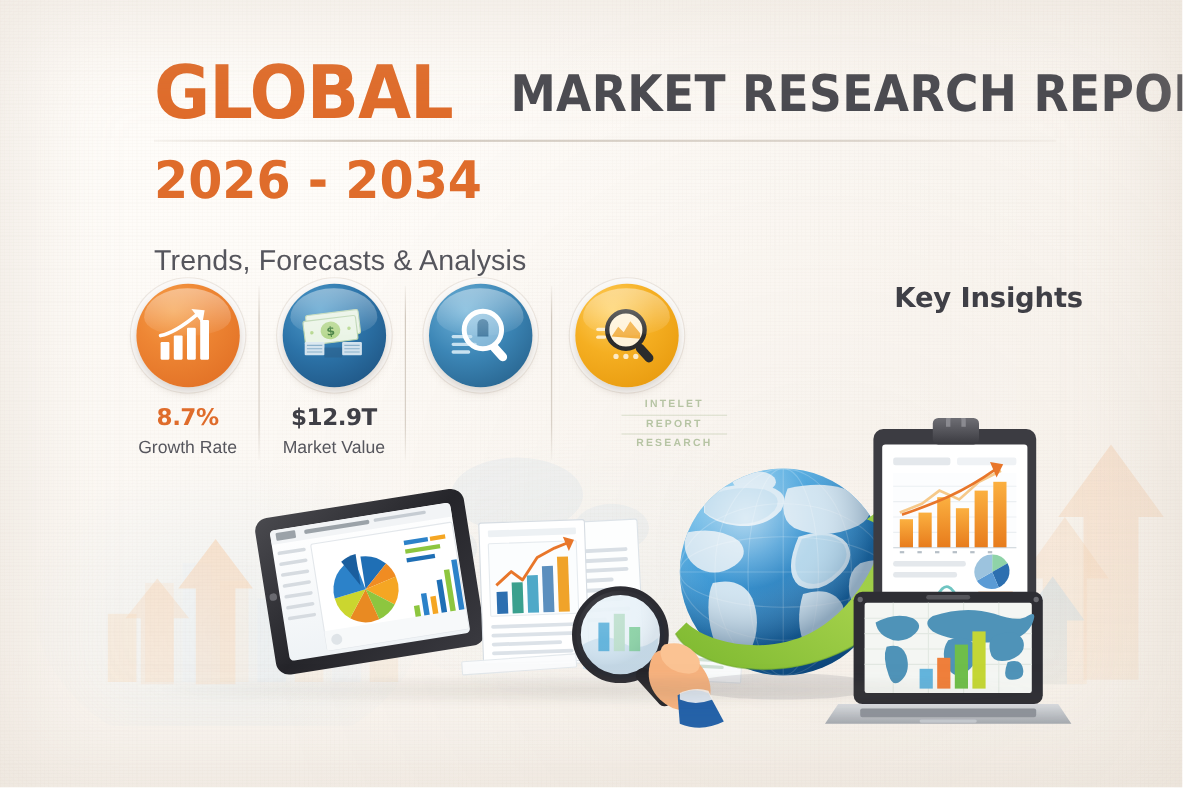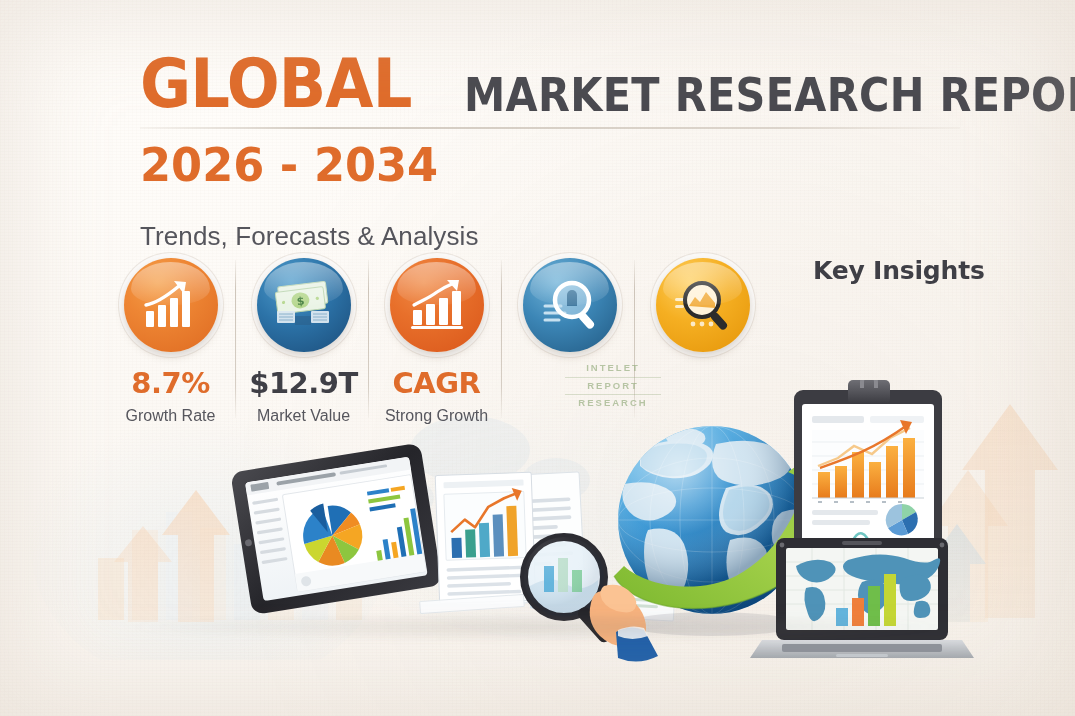--- a/index.html
+++ b/index.html
@@ -37,21 +37,21 @@
   }
 
   
   .header {
     position: absolute;
     left: 140px; top: 52px;
     width: 830px;
   }
   .title-row {
     display: flex;
-    align-items: flex-end;
+    align-items: center;
     gap: 32px;
     white-space: nowrap;
   }
   .t-global {
     font-family: "DejaVu Sans", sans-serif;
     font-weight: 700;
     font-size: 67px;
     letter-spacing: -1px;
     color: #DF6C2B;
     line-height: .98;
@@ -137,21 +137,21 @@
   .orb.orange  { background: radial-gradient(circle at 36% 26%, #F5A04B 0%, #EE8634 38%, #DE6A21 100%); }
   .orb.orange2 { background: radial-gradient(circle at 36% 26%, #F08A46 0%, #E8702B 40%, #D9561A 100%); }
   .orb.blue    { background: radial-gradient(circle at 36% 26%, #4E9BCB 0%, #2C73A8 45%, #1B4C79 100%); }
   .orb.blue2   { background: radial-gradient(circle at 36% 26%, #6FB2D8 0%, #3C86B6 45%, #215982 100%); }
   .orb.yellow  { background: radial-gradient(circle at 36% 26%, #FFD060 0%, #F5AF22 42%, #E49408 100%); }
 
   .stat-value {
     margin-top: 17px;
     font-family: "DejaVu Sans", sans-serif;
     font-weight: 700;
-    font-size: 29px;
+    font-size: 21px;
     line-height: 1;
     letter-spacing: -.5px;
     white-space: nowrap;
   }
   .stat-value.orange { color: #DF6C2B; }
   .stat-value.dark   { color: #3F3F46; }
   .stat-label {
     margin-top: 9px;
     font-family: "Liberation Sans", sans-serif;
     font-size: 16px;
@@ -317,37 +317,20 @@
           <g stroke="#7FA9C6" stroke-width="1" opacity=".85">
             <path d="M6 34h14M6 37h14M6 40h14M40 34h14M40 37h14M40 40h14"></path>
           </g>
           <rect x="22" y="36" width="16" height="9" fill="#2C5F88" opacity=".55"></rect>
         </svg>
       </div>
       <div class="stat-value dark">$12.9T</div>
       <div class="stat-label">Market Value</div>
     </div>
 
-    <div class="stat">
-      <div class="orb orange2">
-        <svg width="60" height="54" viewBox="0 0 60 54">
-          <g fill="#ffffff">
-            <rect x="6" y="32" width="9" height="15" rx="1"></rect>
-            <rect x="19" y="26" width="9" height="21" rx="1"></rect>
-            <rect x="32" y="20" width="9" height="27" rx="1"></rect>
-            <rect x="45" y="13" width="9" height="34" rx="1"></rect>
-            <rect x="4" y="48" width="52" height="3" rx="1.5"></rect>
-          </g>
-          <path d="M7 27 C16 22 22 20 30 14 C36 10 40 8 47 5" stroke="#ffffff" stroke-width="3.2" fill="none" stroke-linecap="round"></path>
-          <path d="M40 2 L52 2 L50 13 Z" fill="#ffffff"></path>
-        </svg>
-      </div>
-      <div class="stat-value orange">CAGR</div>
-      <div class="stat-label">Strong Growth</div>
-    </div>
 
     <div class="stat">
       <div class="orb blue2">
         <svg width="62" height="58" viewBox="0 0 62 58">
           <g stroke="#CFE6F3" stroke-width="3" stroke-linecap="round" opacity=".95">
             <path d="M6 30h16M6 37h20M6 44h14"></path>
           </g>
           <circle cx="33" cy="24" r="17" fill="#BBDCF0" opacity=".55"></circle>
           <circle cx="33" cy="24" r="17" fill="none" stroke="#ffffff" stroke-width="4.5"></circle>
           <path d="M28 30 L28 19 a5 5 0 0 1 10 0 L38 30 Z" fill="#2E658E" opacity=".75"></path>

